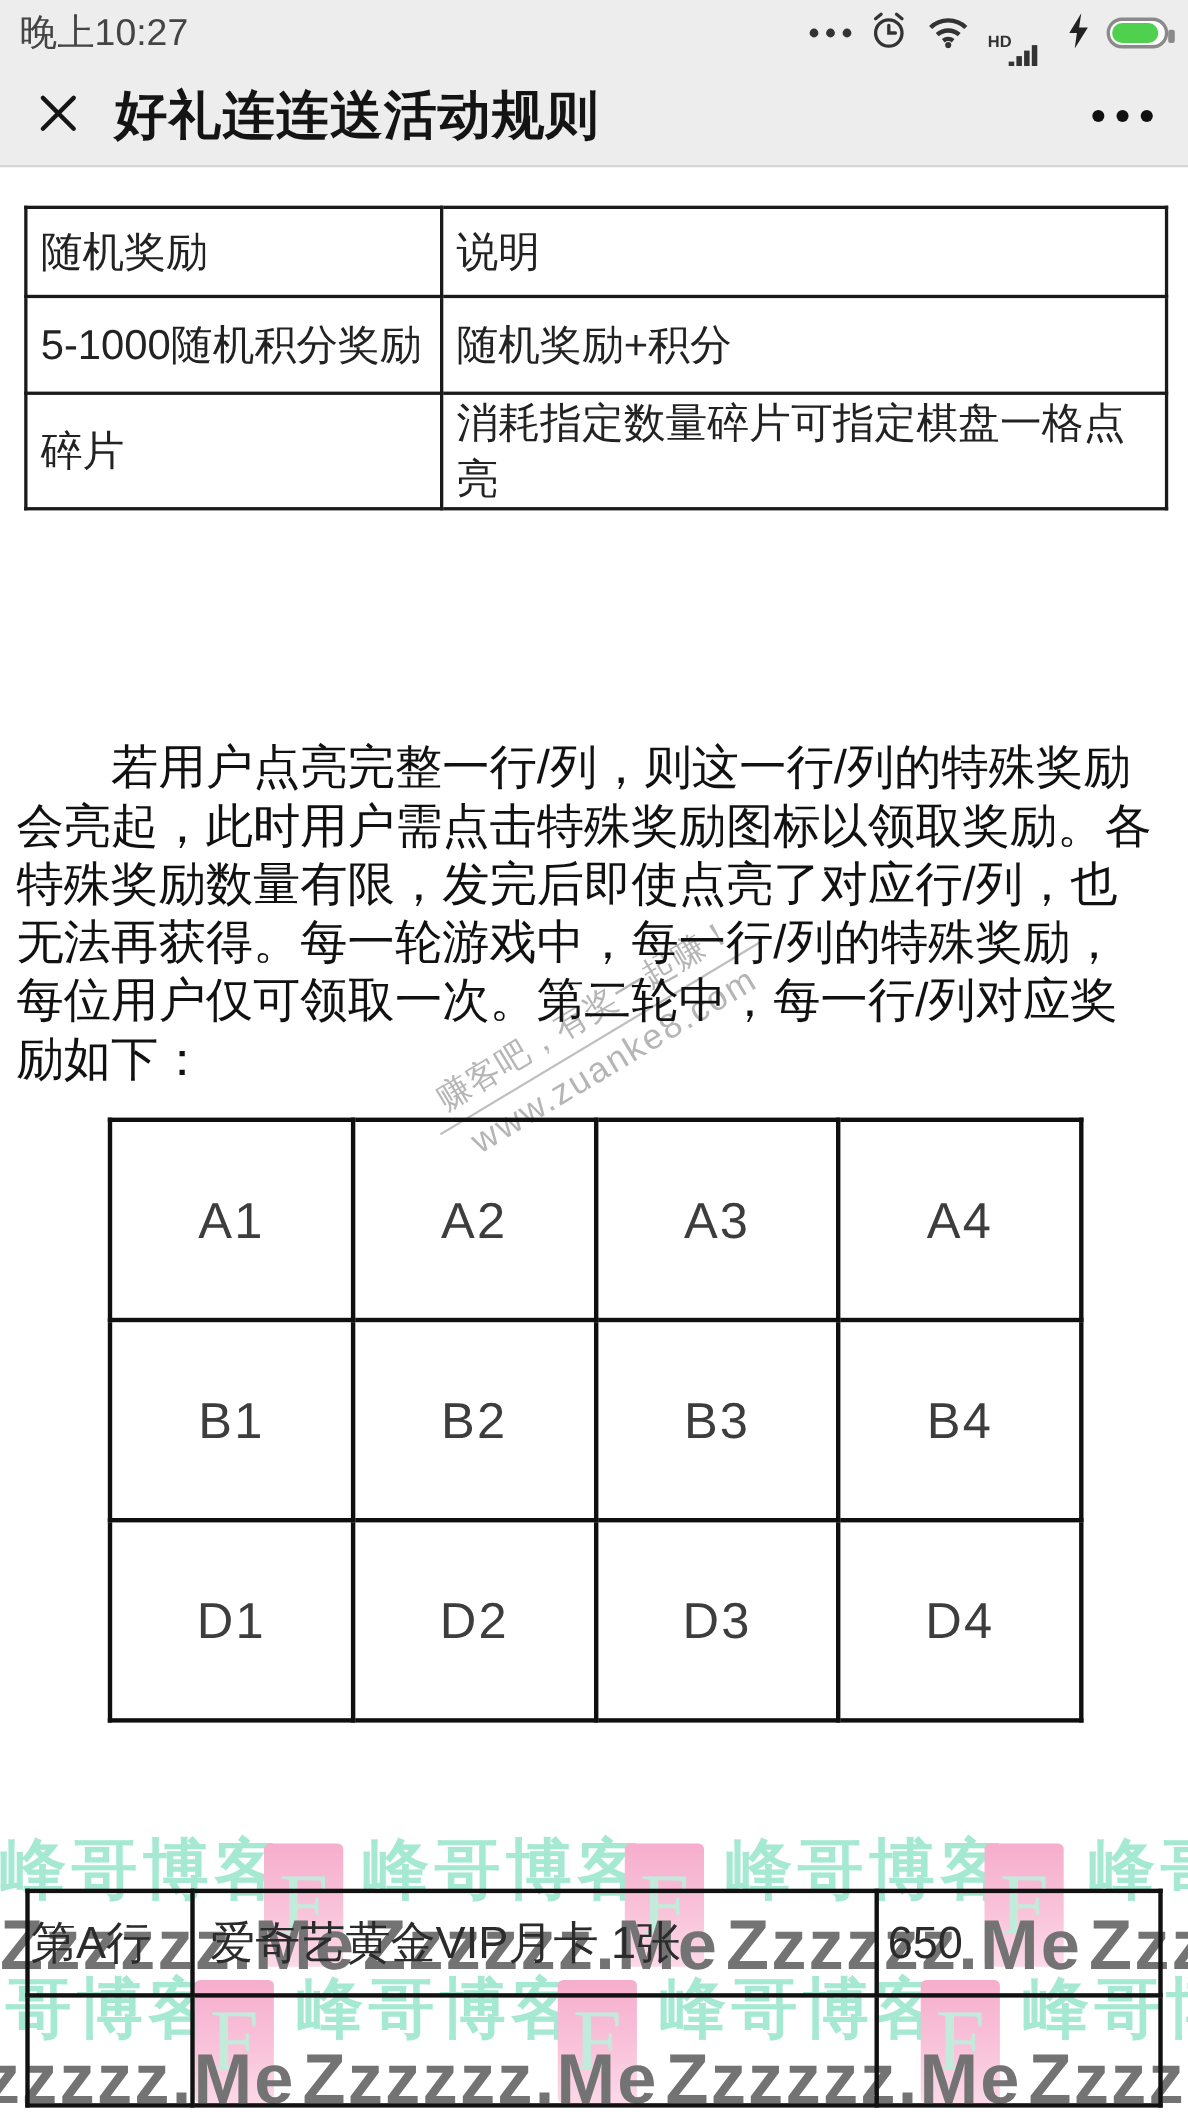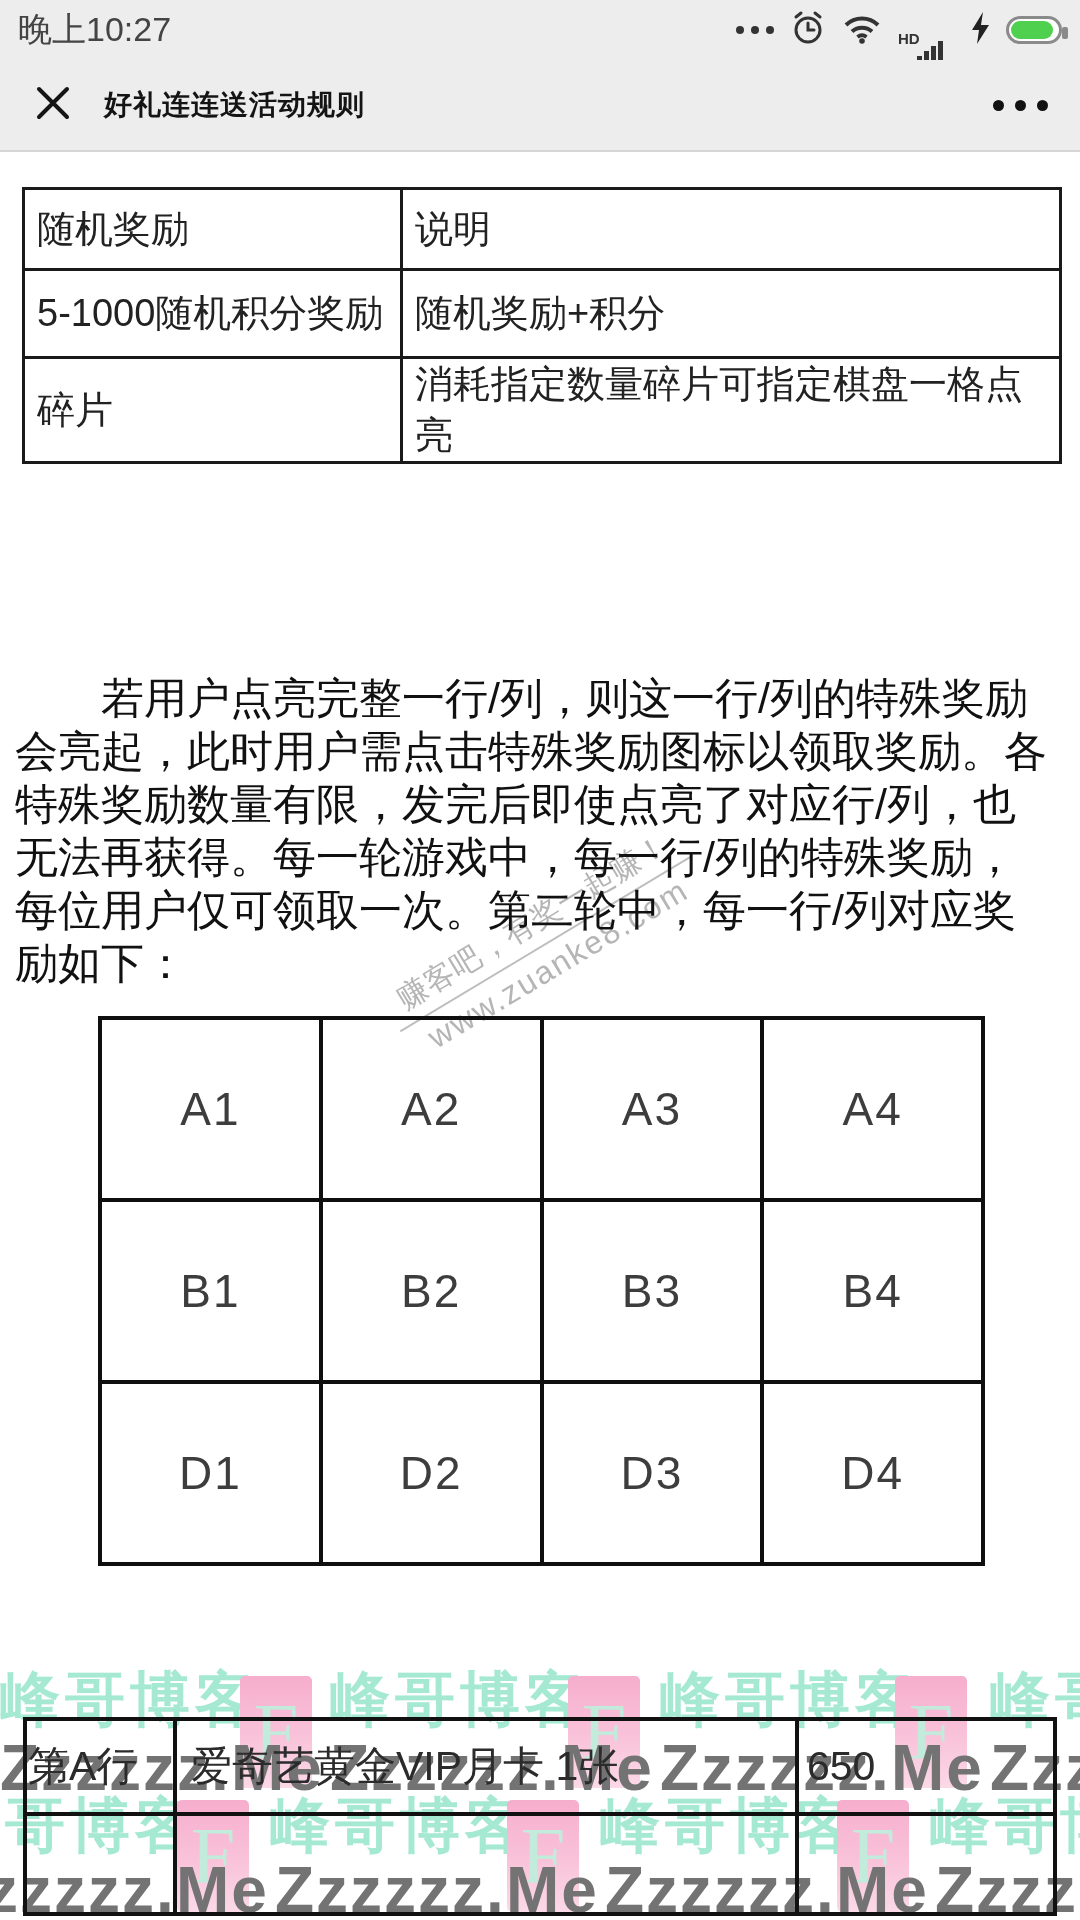--- a/index.html
+++ b/index.html
@@ -24,21 +24,21 @@
   .sig-bars i{width:5px;background:#333;display:block;}
   .battery{position:relative;width:56px;height:28px;border:3px solid #8a8a8a;border-radius:14px;background:#fdfdfd;box-sizing:border-box;}
   .battery-fill{position:absolute;left:2px;top:2px;bottom:2px;width:42px;border-radius:9px;background:#4fd14f;}
   .battery-nub{position:absolute;right:-9px;top:8px;width:6px;height:12px;background:#8a8a8a;border-radius:2px;}
   
   .nav-bar{
     position:absolute;left:0;top:60px;width:1080px;height:92px;
     background:#ededed;border-bottom:2px solid #d6d6d6;
     display:flex;align-items:center;box-sizing:border-box;padding:0 32px;
   }
-  .nav-title{font-size:28px;font-weight:bold;color:#141414;margin-left:30px;letter-spacing:1px;}
+  .nav-title{font-size:48px;font-weight:bold;color:#141414;margin-left:30px;letter-spacing:1px;}
   .nav-more{margin-left:auto;display:flex;gap:11px;align-items:center;}
   .nav-more i{width:11px;height:11px;border-radius:50%;background:#111;display:block;}
   
   .rules-table{
     position:absolute;left:22px;top:187px;width:1040px;
     border-collapse:collapse;table-layout:fixed;z-index:2;background:transparent;
   }
   .rules-table td{
     border:3px solid #1a1a1a;font-size:38px;color:#222;
     padding:0 0 0 12px;vertical-align:middle;background:transparent;

